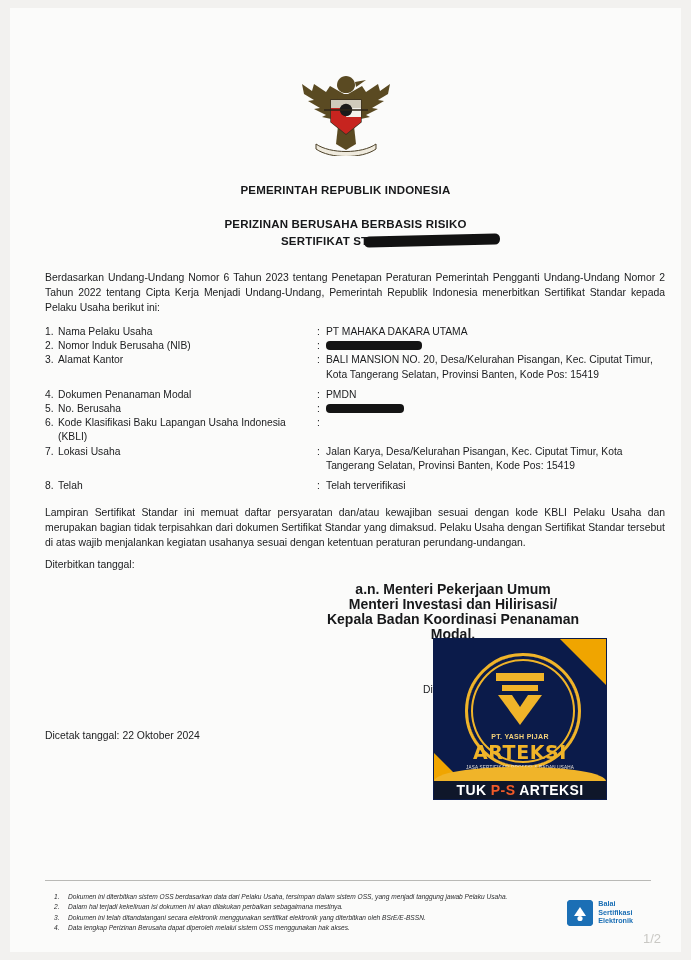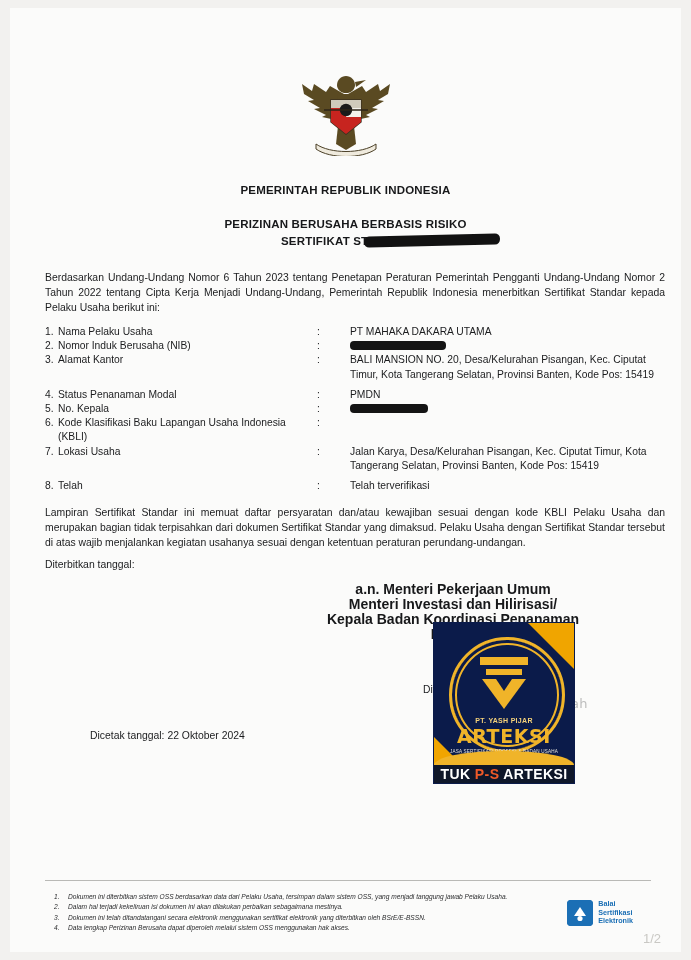--- a/index.html
+++ b/index.html
@@ -102,21 +102,21 @@
   }
   .drow {
     display: flex;
     align-items: flex-start;
     line-height: 14.2px;
     min-height: 14.2px;
   }
   .dnum { width: 13px; flex: 0 0 13px; }
   .dlabel { width: 255px; flex: 0 0 255px; padding-right: 4px; }
   .dcolon { width: 9px; flex: 0 0 9px; }
-  .dval { flex: 1 1 auto; position: relative; margin-left: 24px; }
+  .dval { flex: 1 1 auto; position: relative; }
   .gap { height: 6px; }
 
   .redact-nib {
     display: inline-block;
     width: 96px;
     height: 9px;
     background: #141414;
     border-radius: 4px;
     position: relative;
     top: 1px;
@@ -177,22 +177,22 @@
     color: #bdbdbd;
     letter-spacing: .4px;
     font-family: "DejaVu Sans", sans-serif;
     white-space: nowrap;
   }
 
   
   .stamp {
     position: absolute;
     left: 424px;
-    top: 615px;
-    width: 140px;
+    top: 631px;
+    width: 172px;
     height: 160px;
     background: #0b1b4a;
     overflow: hidden;
     box-shadow: 0 0 0 1px #0b1b4a;
   }
   .stamp .corner-tr {
     position: absolute;
     right: 0; top: 0;
     width: 0; height: 0;
     border-left: 46px solid transparent;
@@ -278,21 +278,20 @@
     border-radius: 50% 50% 0 0 / 100% 100% 0 0;
   }
 
   
   .printed {
     position: absolute;
     left: 35px;
     top: 722px;
     font-size: 10.4px;
     color: #1b1c1e;
-    margin-left: 45px;
   }
 
   
   .footer-rule {
     position: absolute;
     left: 35px;
     right: 30px;
     top: 872px;
     height: 1px;
     background: #b9b9b6;
@@ -409,28 +408,28 @@
         <div class="dnum">3.</div>
         <div class="dlabel">Alamat Kantor</div>
         <div class="dcolon">:</div>
         <div class="dval">BALI MANSION NO. 20, Desa/Kelurahan Pisangan, Kec. Ciputat Timur, Kota Tangerang Selatan, Provinsi Banten, Kode Pos: 15419</div>
       </div>
 
       <div class="gap"></div>
 
       <div class="drow">
         <div class="dnum">4.</div>
-        <div class="dlabel">Status Penanaman Modal</div>
+        <div class="dlabel">Dokumen Penanaman Modal</div>
         <div class="dcolon">:</div>
         <div class="dval">PMDN</div>
       </div>
 
       <div class="drow">
         <div class="dnum">5.</div>
-        <div class="dlabel">No. Kepala</div>
+        <div class="dlabel">No. Berusaha</div>
         <div class="dcolon">:</div>
         <div class="dval"><span class="redact-tel"></span></div>
       </div>
 
       <div class="drow">
         <div class="dnum">6.</div>
         <div class="dlabel">
           <span>Kode Klasifikasi Baku Lapangan Usaha Indonesia (KBLI)</span>
         </div>
         <div class="dcolon">:</div>

